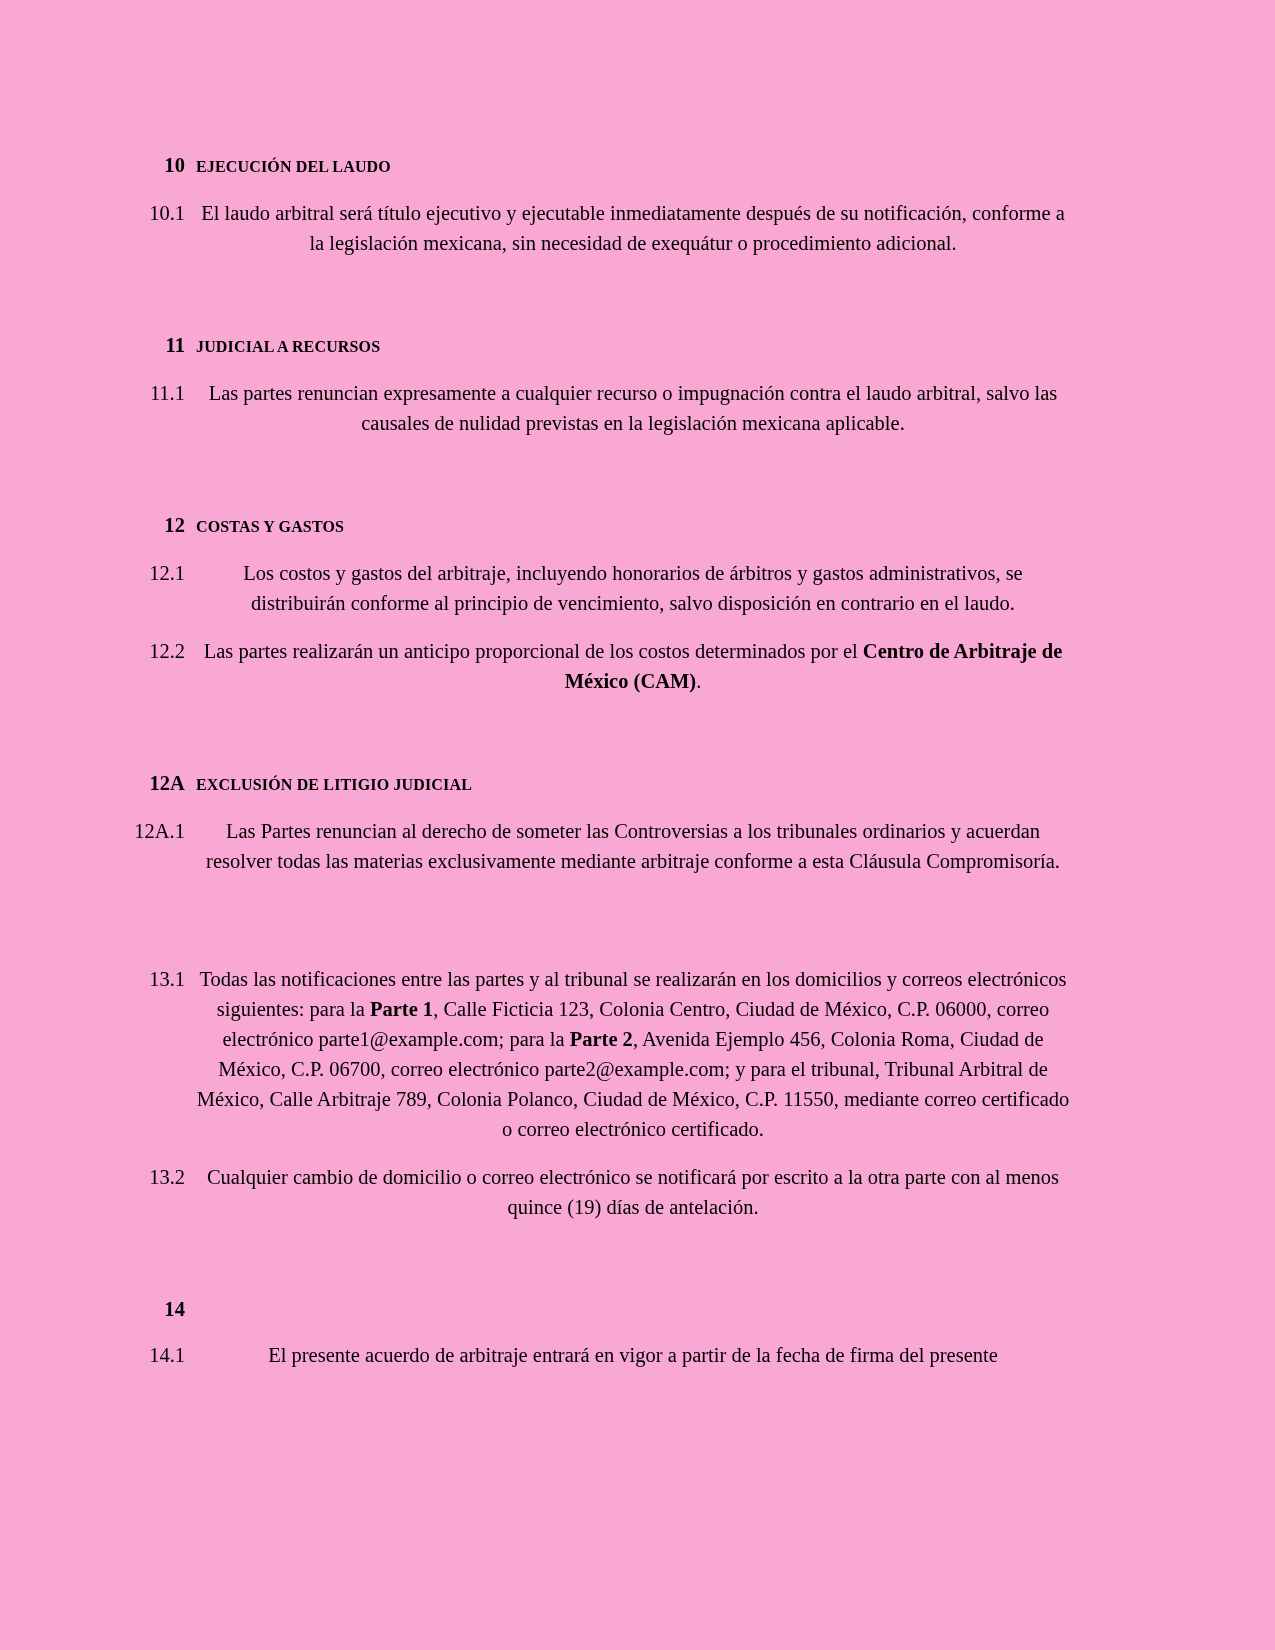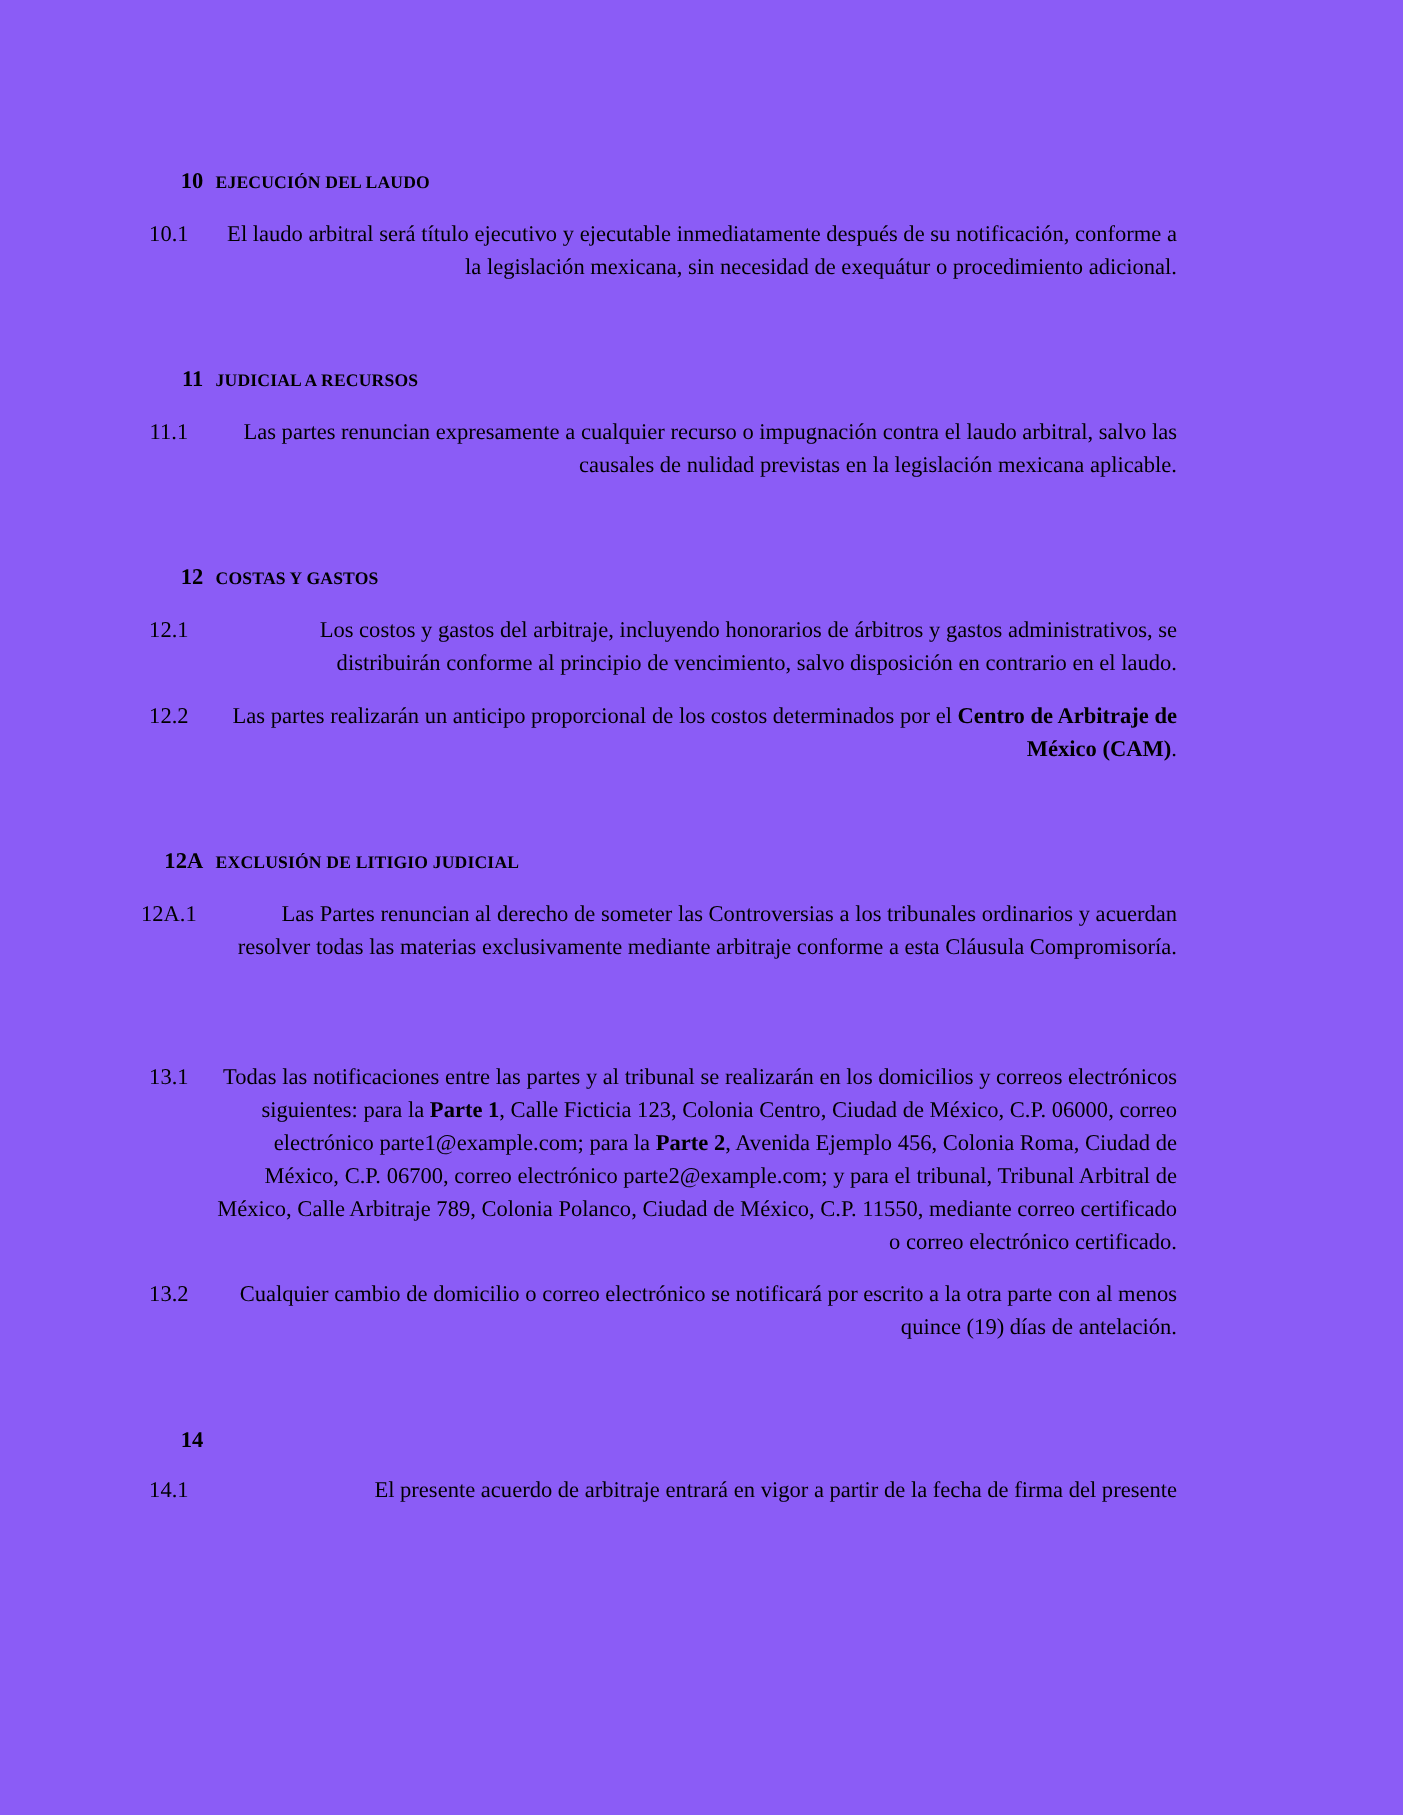--- a/index.html
+++ b/index.html
@@ -14,21 +14,21 @@
     color: #000000;
     position: relative;
     overflow: hidden;
   }
 
   .page {
     width: 1275px;
     height: 1650px;
     box-sizing: border-box;
     padding: 150px 205px 0 122px;
-    background: #8b5cf6;
+    background: #f9a8d4;
   }
 
   
   .heading {
     display: flex;
     align-items: baseline;
     margin: 0;
   }
   .heading .num {
     width: 63px;
@@ -50,31 +50,31 @@
 
   
   .clause {
     display: flex;
     align-items: baseline;
     margin: 0;
   }
   .clause .num {
     width: 63px;
     flex: 0 0 63px;
-    text-align: center;
+    text-align: right;
     font-size: 20.5px;
     line-height: 30px;
     white-space: nowrap;
   }
   .clause .body {
     margin-left: 11px;
     flex: 1 1 auto;
     font-size: 20.5px;
     line-height: 30px;
-    text-align: right;
+    text-align: center;
   }
   .clause .body b { font-weight: bold; }
 
   
   .sp-heading-to-clause { height: 16px; }
   .sp-clause-to-clause  { height: 18px; }
   .sp-block             { height: 72px; }
 </style>
 </head>
 <body>

